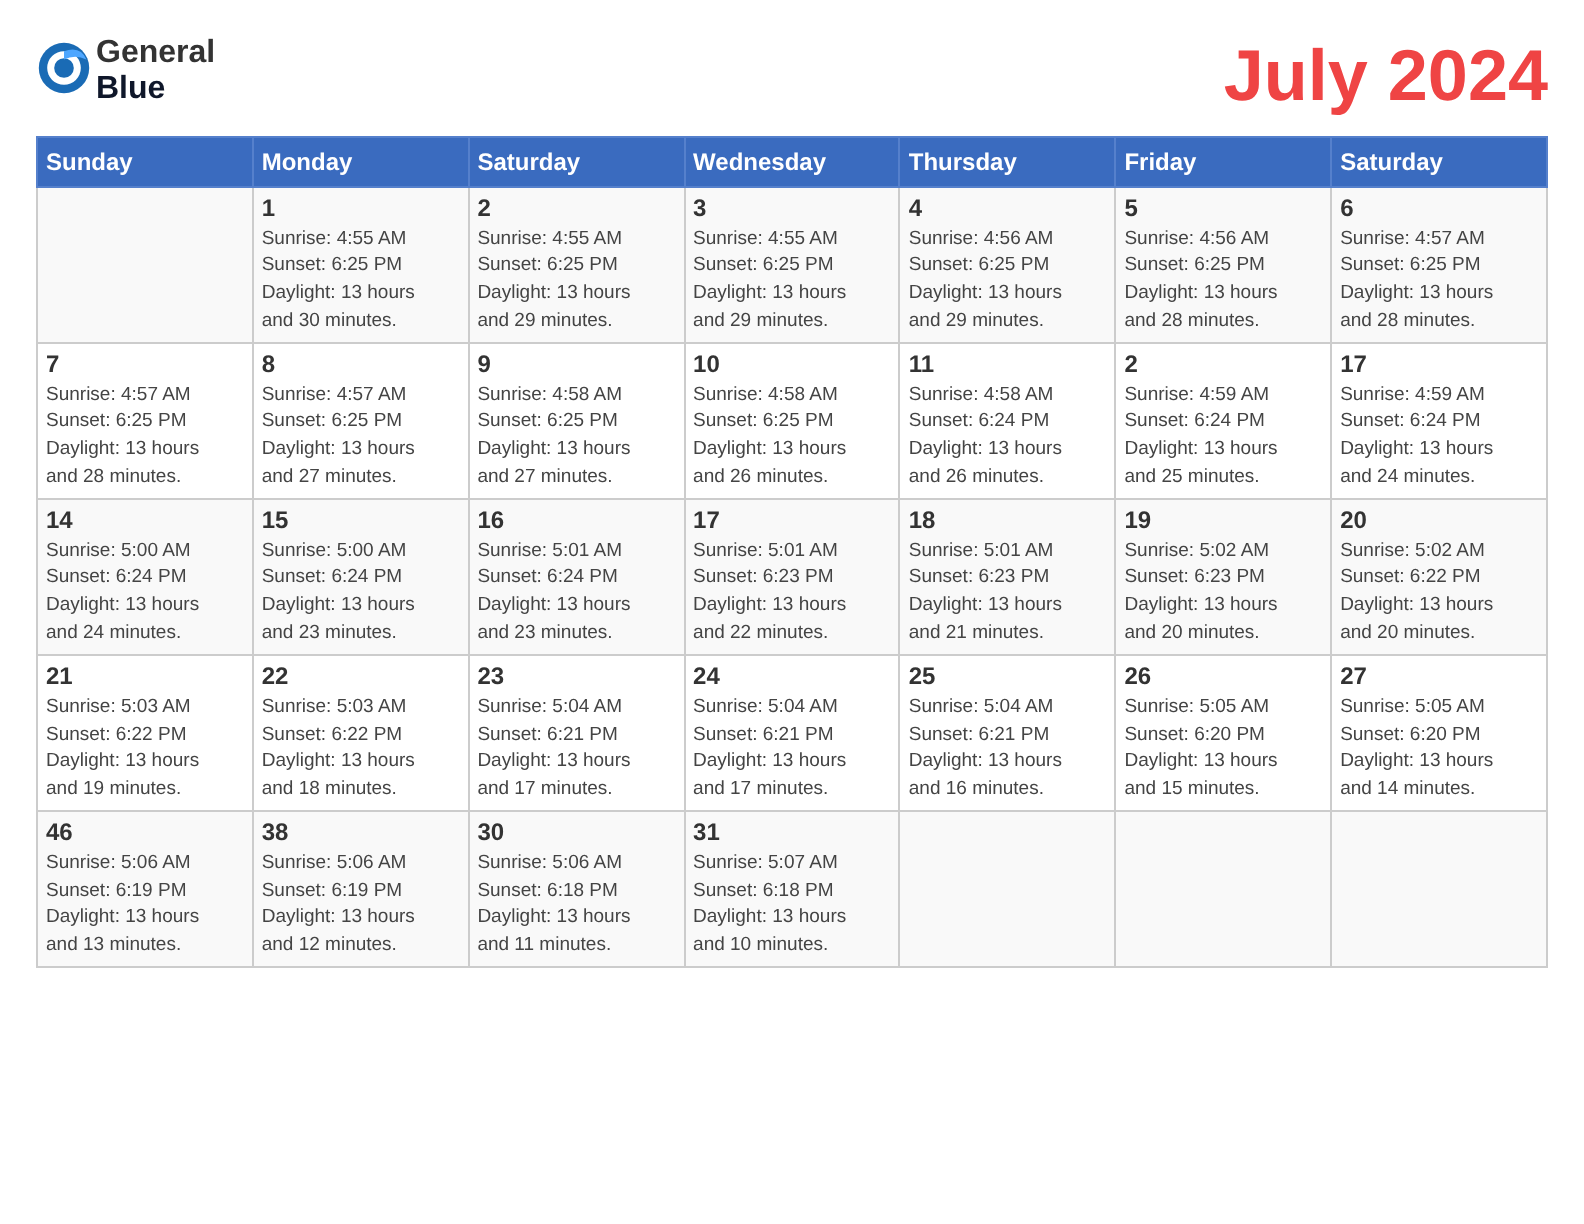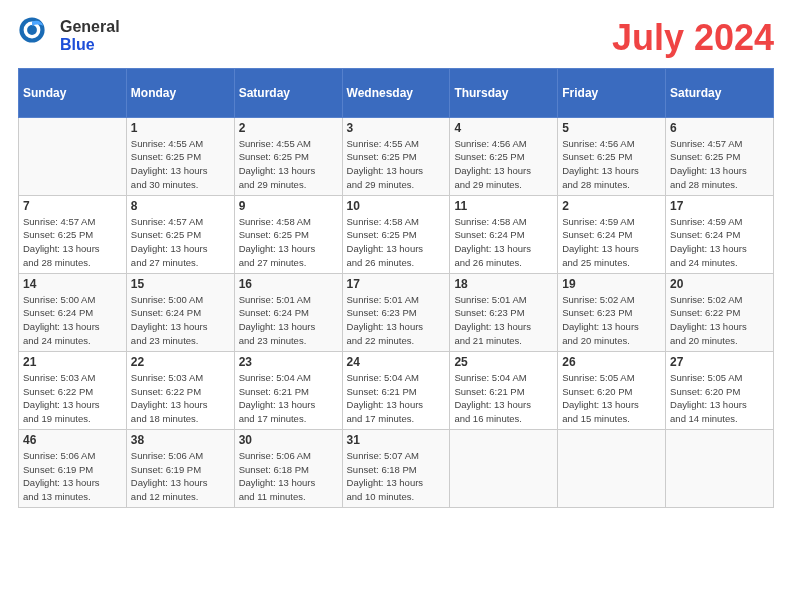--- a/index.html
+++ b/index.html
@@ -16,22 +16,21 @@
       padding: 18px 18px 10px 18px;
     }
     .header {
       display: flex;
       justify-content: space-between;
       align-items: flex-start;
       margin-bottom: 10px;
     }
     .logo {
       display: flex;
-      align-items: flex-start;
-      gap: 12px;
+      align-items: center;
     }
     .logo-icon {
       width: 28px;
       height: 28px;
       margin-right: 2px;
       position: relative;
       top: -2px;
     }
     .title-block {
       text-align: right;
@@ -49,21 +48,21 @@
     table {
       width: 100%;
       border-collapse: collapse;
       table-layout: fixed;
     }
     thead tr th {
       background-color: #3a6bbf;
       color: #fff;
       font-size: 12px;
       font-weight: bold;
-      padding: 17px 4px;
+      padding: 5px 4px;
       text-align: left;
       border: 1px solid #5580cc;
     }
     tbody tr td {
       border: 1px solid #ccc;
       vertical-align: top;
       padding: 3px 4px;
       font-size: 10px;
       color: #333;
       height: 78px;
@@ -96,21 +95,21 @@
     <div class="logo">
       <svg class="logo-icon" viewBox="0 0 40 40">
         <circle cx="20" cy="20" r="18" fill="#1a6bb5"></circle>
         <circle cx="20" cy="20" r="12" fill="#fff"></circle>
         <circle cx="20" cy="20" r="7" fill="#1a6bb5"></circle>
 
         <path d="M20 8 Q32 4 36 14 Q28 10 20 14Z" fill="#4da6ff"></path>
       </svg>
       <div>
         <div style="font-size:16px;font-weight:bold;color:#333;line-height:1.1;">General</div>
-        <div style="font-size:16px;font-weight:bold;color:#1d4ed8;line-height:1.1;">Blue</div>
+        <div style="font-size:16px;font-weight:bold;color:#0f172a;line-height:1.1;">Blue</div>
       </div>
     </div>
     <div class="title-block">
       <div class="month-title">July 2024</div>
     </div>
   </div>
 
   <table>
     <thead>
       <tr>

